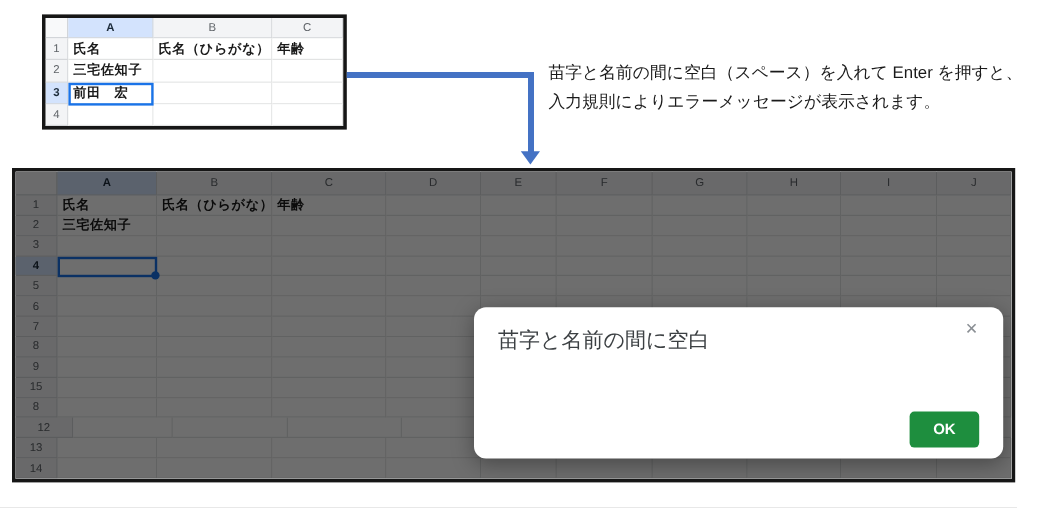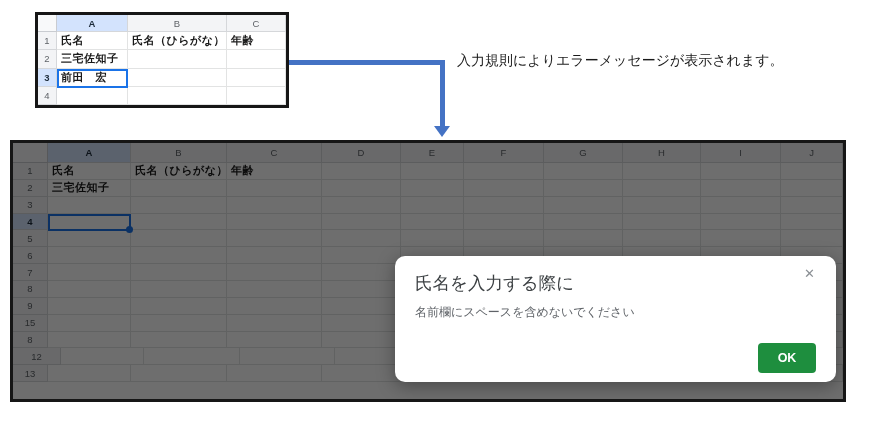--- a/index.html
+++ b/index.html
@@ -111,20 +111,21 @@
         <div class="cell" style="width: 59px;"></div>
       </div>
     <div id="snippet-selection"></div>
   </div>
 
   <div class="arrow-h"></div>
   <div class="arrow-v"></div>
   <div class="arrow-head"></div>
 
   <div class="caption">
+    <div>苗字と名前の間に空白（スペース）を入れて Enter を押すと、</div>
     <div>入力規則によりエラーメッセージが表示されます。</div>
   </div>
 
   <div class="sheet" id="main-sheet">
       <div class="sheet-row" style="height: 20px;">
         <div class="corner-cell" style="width: 35px;"></div>
         <div class="col-header sel" style="width: 83px;">A</div>
         <div class="col-header" style="width: 96px;">B</div>
         <div class="col-header" style="width: 95px;">C</div>
         <div class="col-header" style="width: 79px;">D</div>
@@ -297,28 +298,40 @@
         <div class="cell" style="width: 96px;"></div>
         <div class="cell" style="width: 95px;"></div>
         <div class="cell" style="width: 79px;"></div>
         <div class="cell" style="width: 63px;"></div>
         <div class="cell" style="width: 80px;"></div>
         <div class="cell" style="width: 79px;"></div>
         <div class="cell" style="width: 78px;"></div>
         <div class="cell" style="width: 80px;"></div>
         <div class="cell" style="width: 62px;"></div>
       </div>
+      <div class="sheet-row" style="height: 16.86px;">
+        <div class="row-header" style="width: 35px;">14</div>
+        <div class="cell" style="width: 83px;"></div>
+        <div class="cell" style="width: 96px;"></div>
+        <div class="cell" style="width: 95px;"></div>
+        <div class="cell" style="width: 79px;"></div>
+        <div class="cell" style="width: 63px;"></div>
+        <div class="cell" style="width: 80px;"></div>
+        <div class="cell" style="width: 79px;"></div>
+        <div class="cell" style="width: 78px;"></div>
+        <div class="cell" style="width: 80px;"></div>
+        <div class="cell" style="width: 62px;"></div>
+      </div>
 
     <div id="main-selection">
       <div id="fill-handle"></div>
     </div>
 
     <div class="scrim"></div>
 
     <div class="dialog">
-      <div class="dialog-title">氏名を入力する際に</div>
-      <div class="dialog-message">名前欄にスペースを含めないでください</div>
+      <div class="dialog-title">苗字と名前の間に空白</div>
       <span class="dialog-close">✕</span>
       <button class="ok-button">OK</button>
     </div>
   </div>
 
 </div>
 
 </body></html>

